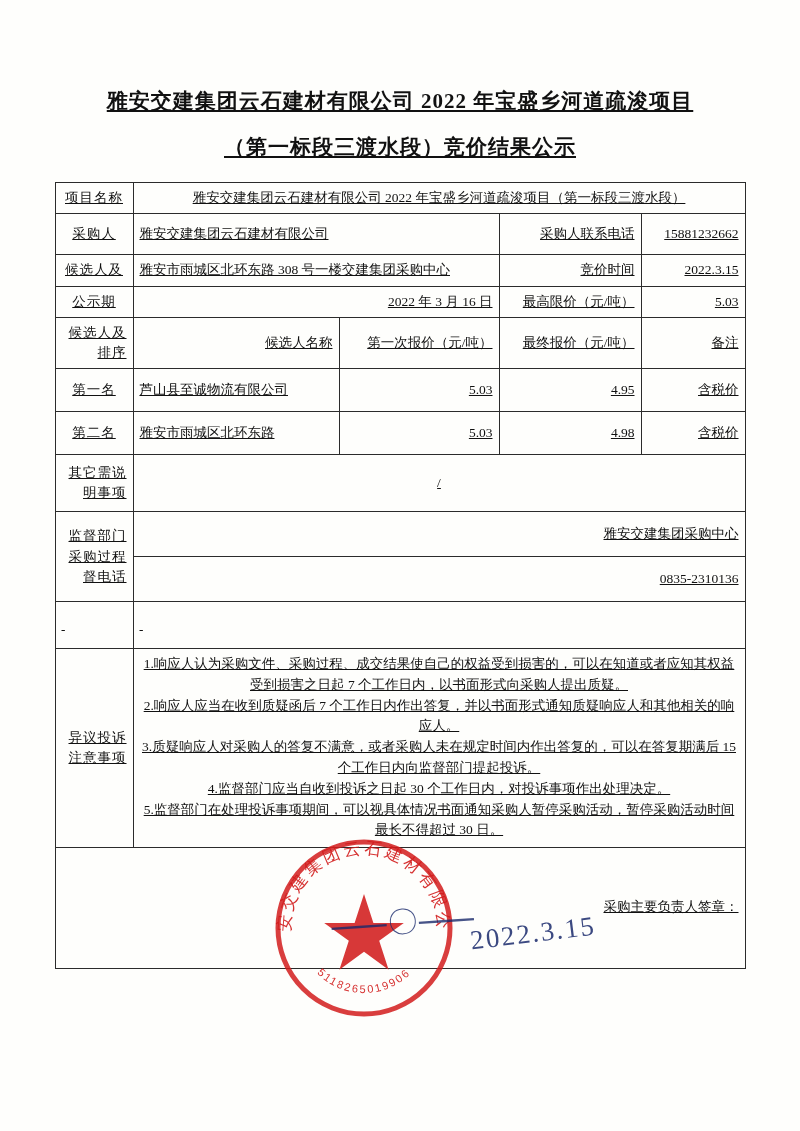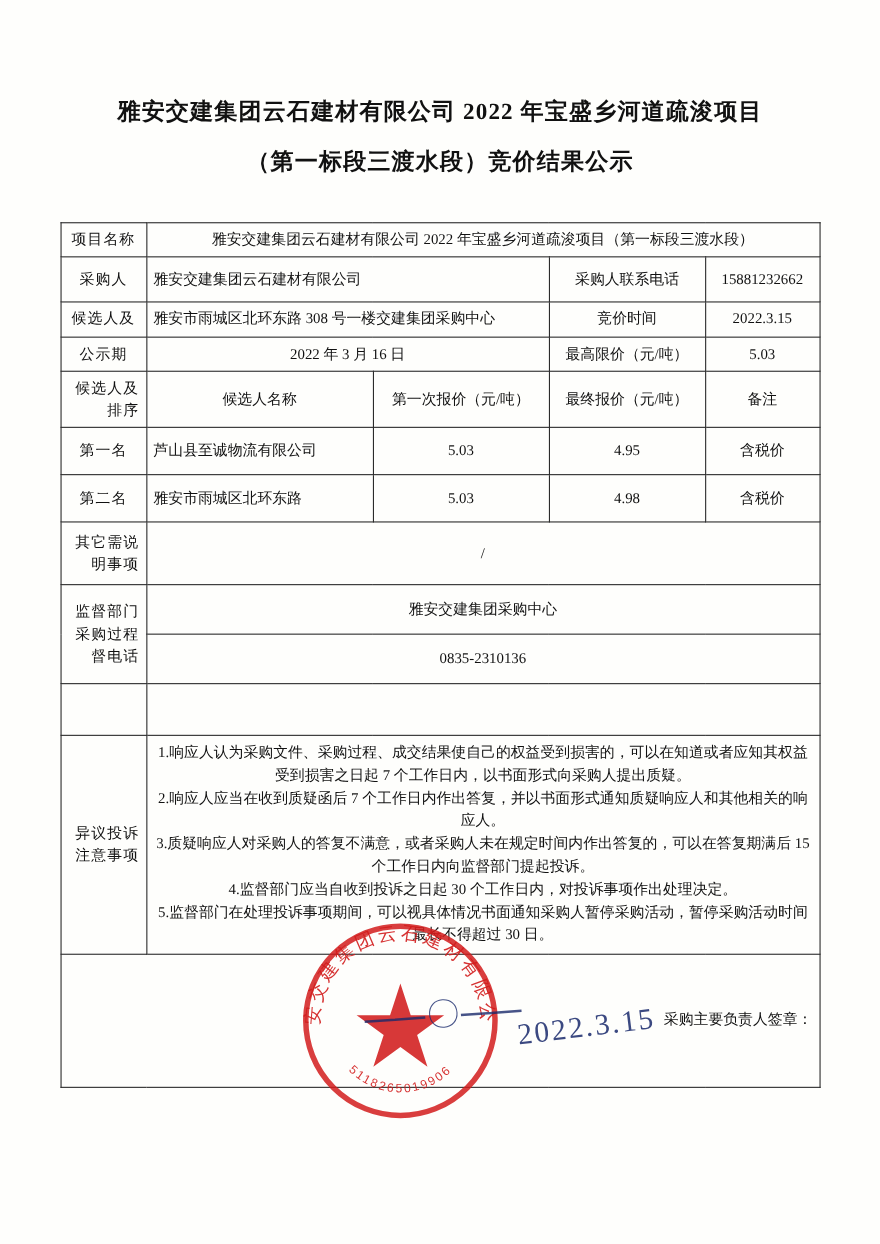--- a/index.html
+++ b/index.html
@@ -14,47 +14,48 @@
     color: #111;
     position: relative;
     overflow: hidden;
   }
   .page {
     position: absolute;
     left: 0; top: 0;
     width: 800px;
     height: 1131px;
     background: #fefefc;
+    text-decoration: underline;
   }
   .title-block {
     padding-top: 78px;
     text-align: center;
   }
   .title-line {
     font-size: 21px;
     font-weight: bold;
     letter-spacing: 1px;
     line-height: 46px;
     color: #111;
   }
   table.doc {
     border-collapse: collapse;
     width: 690px;
-    margin: 32px auto 0 auto;
+    margin: 12px auto 0 auto;
     table-layout: fixed;
   }
   table.doc td {
     border: 1px solid #2b2b2b;
     padding: 5px 6px;
     font-size: 13.5px;
     line-height: 1.5;
     vertical-align: middle;
     color: #111;
   }
-  .c { text-align: center; }
+  .c { text-align: right; }
   .l { text-align: left; }
   .lbl {
     text-align: center;
     letter-spacing: 1px;
   }
   .lbl2 {
     text-align: right;
     letter-spacing: 1px;
     line-height: 1.7;
   }

